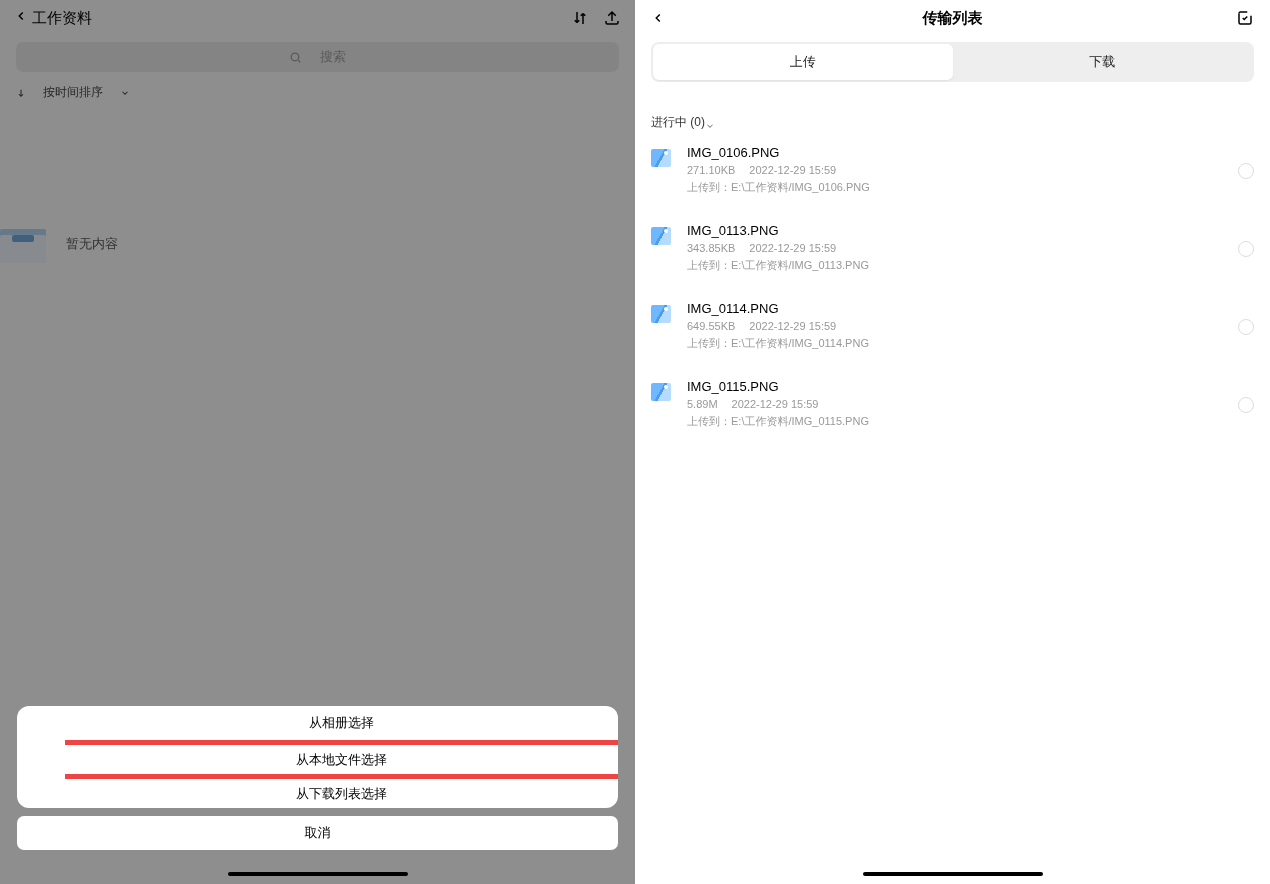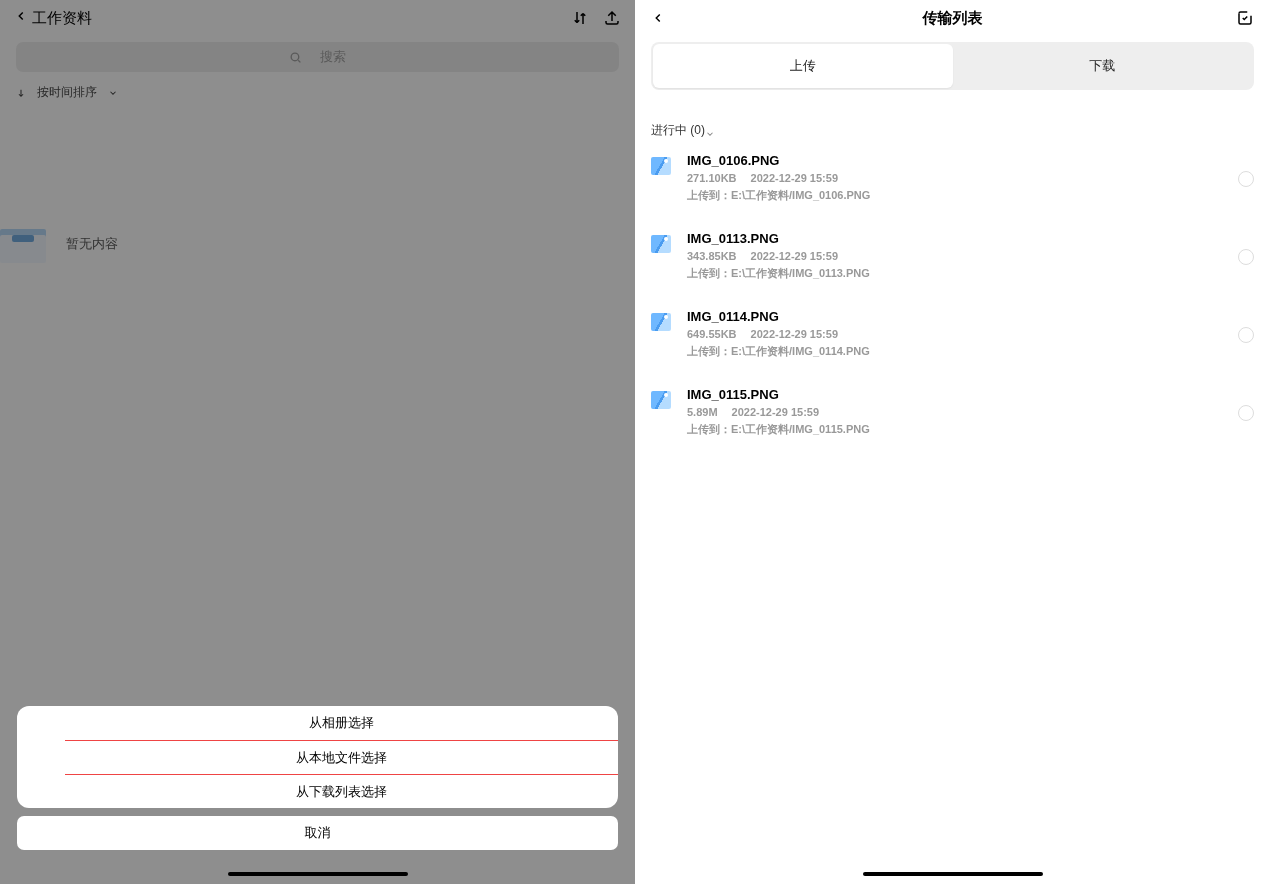--- a/index.html
+++ b/index.html
@@ -50,21 +50,21 @@
       gap: 18px;
       position: relative;
       z-index: 2;
     }
     .search-placeholder { color: #9b9b9b; font-size: 13px; }
     
     .sort-row {
       padding: 12px 16px 0;
       display: flex;
       align-items: center;
-      gap: 11px;
+      gap: 17px;
       color: #444;
       font-size: 12px;
       position: relative;
       z-index: 2;
     }
     
     .empty-state {
       position: absolute;
       top: 225px;
       left: 0; right: 0;
@@ -114,21 +114,21 @@
       overflow: hidden;
       padding-left: 48px;
     }
     .sheet-item {
       height: 34px;
       display: flex;
       align-items: center;
       justify-content: center;
       font-size: 13px;
       color: #000;
-      border-top: 1px solid #ef4444;
+      border-top: 5px solid #ef4444;
     }
     .sheet-item:first-child { border-top: none; }
     .sheet-cancel {
       background: #fff;
       border-radius: 7px;
       height: 34px;
       display: flex;
       align-items: center;
       justify-content: center;
       font-size: 13px;
@@ -169,21 +169,21 @@
       font-weight: 600;
       color: #000;
     }
     
     .tabs {
       margin: 6px 16px 0;
       display: flex;
       background: #eee;
       border-radius: 8px;
       padding: 2px;
-      height: 48px;
+      height: 40px;
     }
     .tab {
       flex: 1;
       display: flex;
       align-items: center;
       justify-content: center;
       font-size: 13px;
       border-radius: 6px;
       color: #222;
     }
@@ -202,21 +202,21 @@
       font-size: 12px;
       color: #333;
     }
     .section-header.completed {
       margin-top: 14px;
       justify-content: space-between;
     }
     .section-left { display: flex; align-items: center; gap: 6px; }
     .clear-link { color: #1e7dff; font-size: 12px; }
     
-    .file-list { padding: 0 16px; font-weight: bold; }
+    .file-list { padding: 0 16px; }
     .file-row {
       display: flex;
       align-items: flex-start;
       padding: 14px 0;
       gap: 16px;
     }
     .file-icon {
       width: 20px; height: 18px;
       margin-top: 4px;
       flex-shrink: 0;

